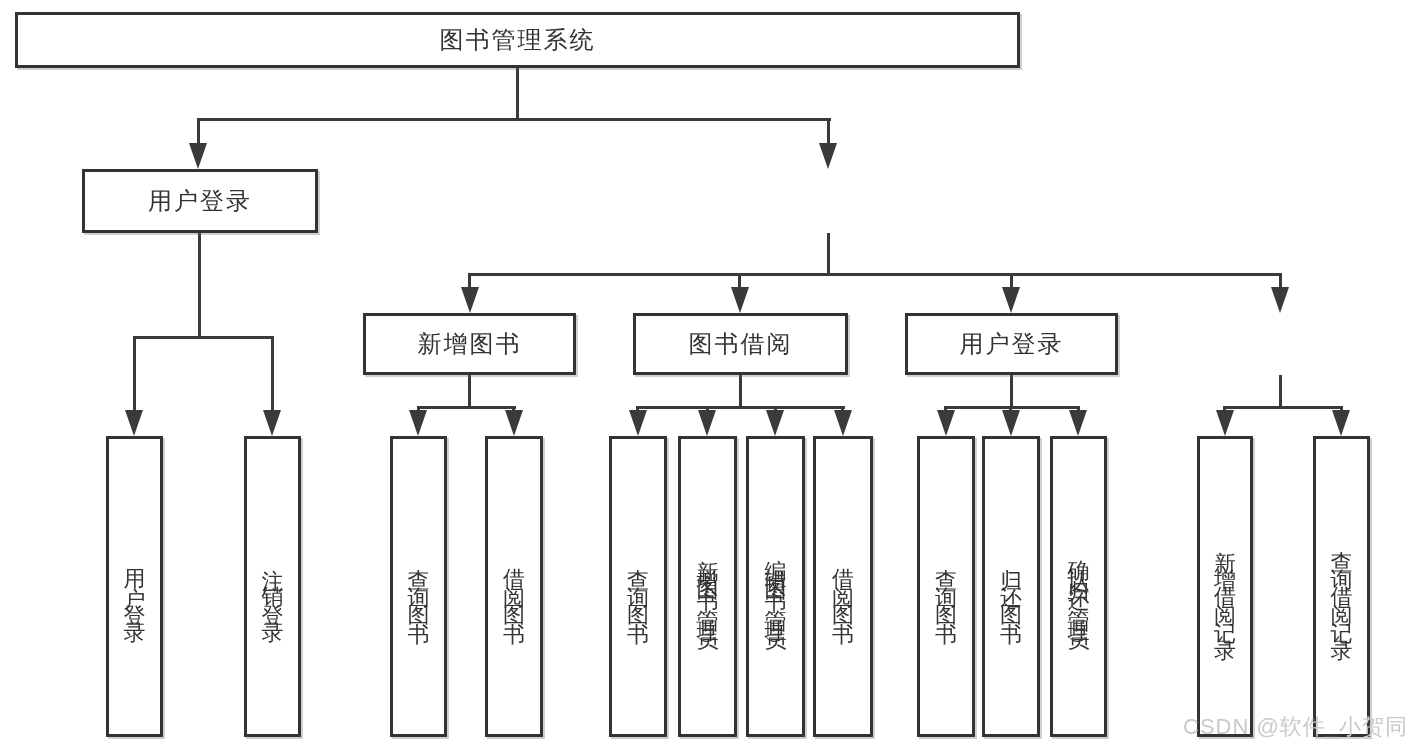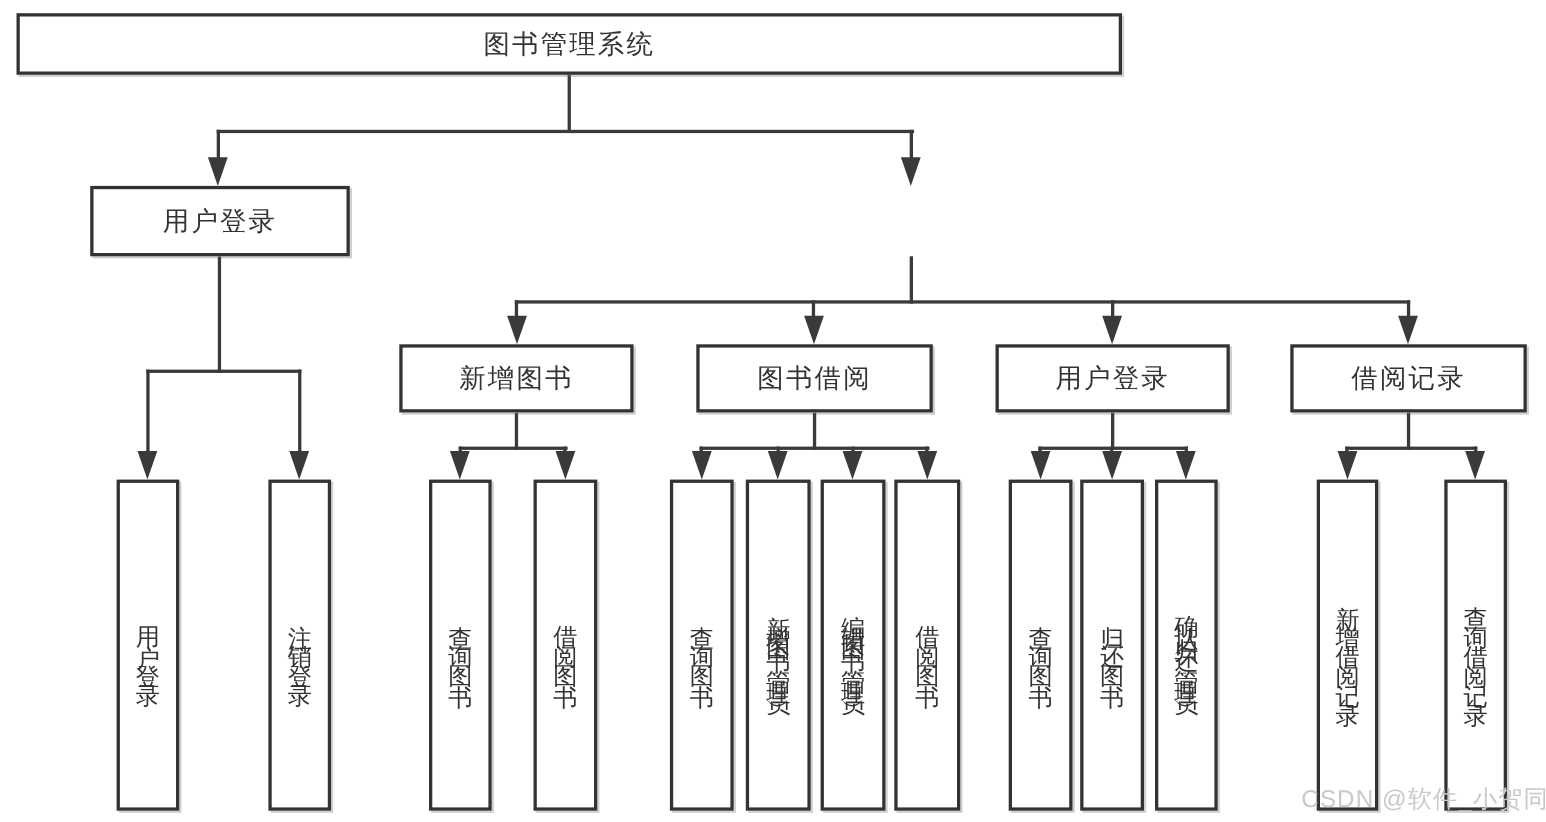--- a/index.html
+++ b/index.html
@@ -112,23 +112,20 @@
 
   <div class="node" style="left:363px;top:313px;width:213px;height:62px">
     <span>新增图书</span>
   </div>
   <div class="node" style="left:633px;top:313px;width:215px;height:62px">
     <span>图书借阅</span>
   </div>
   <div class="node" style="left:905px;top:313px;width:213px;height:62px">
     <span>用户登录</span>
   </div>
-  <div class="node" style="left:1173px;top:313px;width:215px;height:62px">
-    <span>借阅记录</span>
-  </div>
 
   <div class="vbox" style="left:106px;top:436px;width:57px;height:301px">
     <span class="vtext" style="letter-spacing: 18px;">用户登录</span>
   </div>
   <div class="vbox" style="left:244px;top:436px;width:57px;height:301px">
     <span class="vtext" style="letter-spacing: 18px;">注销登录</span>
   </div>
 
   <div class="vbox" style="left:390px;top:436px;width:57px;height:301px">
     <span class="vtext" style="letter-spacing: 18px;">查询图书</span>

